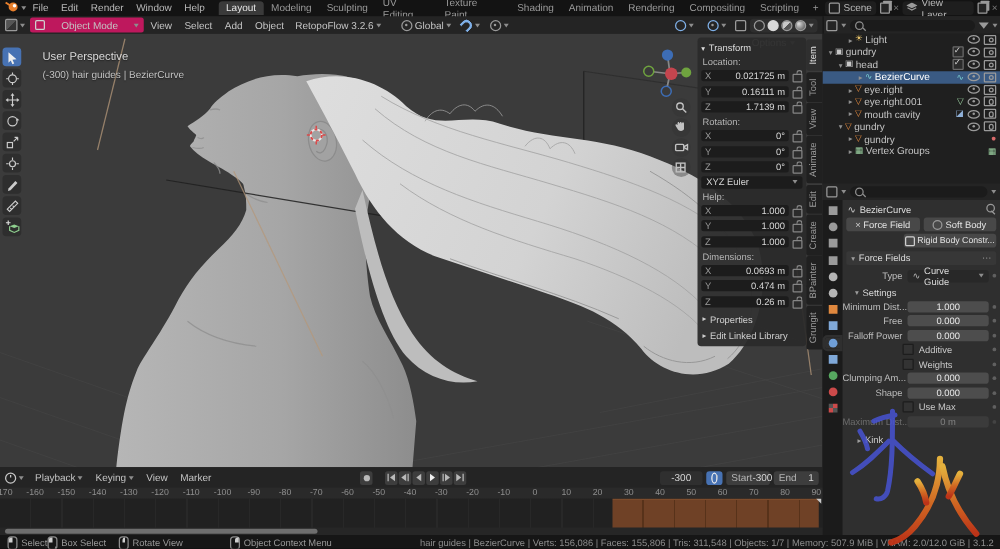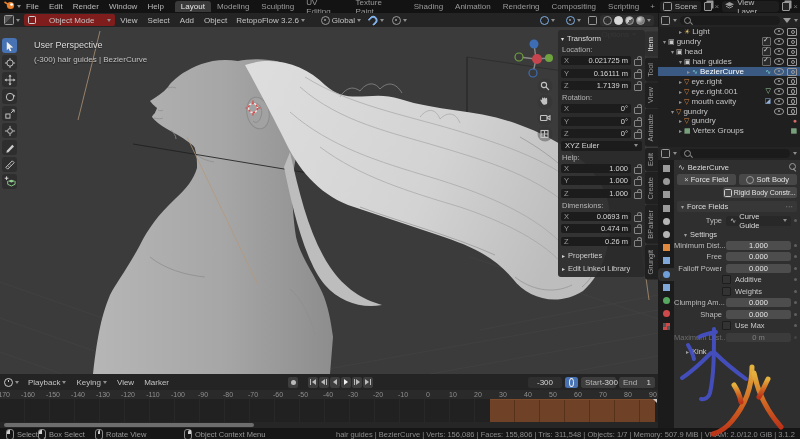--- a/index.html
+++ b/index.html
@@ -16,21 +16,21 @@
   .wtab.active{background:#3a3a3a;color:#e6e6e6;}
   .wplus{color:#9a9a9a;padding:0 5px;}
   .tb-right{margin-left:auto;display:flex;align-items:center;gap:3px;margin-right:2px;}
   .tb-widget{display:flex;align-items:center;gap:3px;background:#1e1e1e;border-radius:3px;padding:1px 3px;height:9px;}
 
   
   .row2{position:absolute;left:0;top:13px;width:800px;height:14px;background:#242424;display:flex;}
   .vheader{width:658px;height:14px;display:flex;align-items:center;font-size:8px;color:#c4c4c4;position:relative;}
   .oheader{width:142px;height:14px;display:flex;align-items:center;border-left:1px solid #161616;background:#242424;gap:3px;padding:0 2px;box-sizing:border-box;}
   .hbtn{display:flex;align-items:center;gap:2px;padding:0 4px;height:12px;border-radius:2px;}
-  .hbtn.boxed{background:#7f1d1d;gap:13px;}
+  .hbtn.boxed{background:#be185d;gap:13px;}
   .search-field{flex:1;height:9px;background:#1b1b1b;border-radius:5px;display:flex;align-items:center;gap:3px;padding:0 4px;}
 
   
   .car{width:0;height:0;border-left:2.5px solid transparent;border-right:2.5px solid transparent;border-top:3px solid #8d8d8d;display:inline-block;}
   .i-eye{width:8px;height:5px;border:1px solid #9a9a9a;border-radius:50%;position:relative;display:inline-block;}
   .i-eye::after{content:"";position:absolute;left:2.5px;top:1px;width:2px;height:2px;background:#9a9a9a;border-radius:50%;}
   .i-cam{width:8px;height:6px;border:1px solid #9a9a9a;border-radius:1px;position:relative;display:inline-block;}
   .i-cam::after{content:"";position:absolute;right:1px;top:1px;width:2.5px;height:2.5px;border:1px solid #9a9a9a;border-radius:50%;}
   .i-chk{width:7px;height:7px;background:#2b2b2b;border:1px solid #6a6a6a;display:inline-block;position:relative;border-radius:1px;}
   .i-chk::after{content:"✓";position:absolute;top:-2px;left:0px;font-size:7px;color:#cfcfcf;}
@@ -566,30 +566,20 @@
       <div class="ol-row" style="padding-left: 11px;">
         <span class="ol-exp">▾</span>
         <span class="ol-ico" style="color: rgb(200, 200, 200);">▣</span>
         <span>head</span>
         <span class="ol-right">
           <span class="i-chk"></span>
           <span class="i-eye"></span>
           <span class="i-cam"></span>
         </span>
       </div>
-      <div class="ol-row" style="padding-left: 19px;">
-        <span class="ol-exp">▾</span>
-        <span class="ol-ico" style="color: rgb(200, 200, 200);">▣</span>
-        <span>hair guides</span>
-        <span class="ol-right">
-          <span class="i-chk"></span>
-          <span class="i-eye"></span>
-          <span class="i-cam"></span>
-        </span>
-      </div>
       <div class="ol-row sel" style="padding-left: 27px;">
         <span class="ol-exp">▸</span>
         <span class="ol-ico" style="color: rgb(127, 212, 212);">∿</span>
         <span>BezierCurve</span>
         <span class="ol-right">
           <span style="color: rgb(127, 212, 212); font-size: 7px;">∿</span>
           <span class="i-eye"></span>
           <span class="i-cam"></span>
         </span>
       </div>

